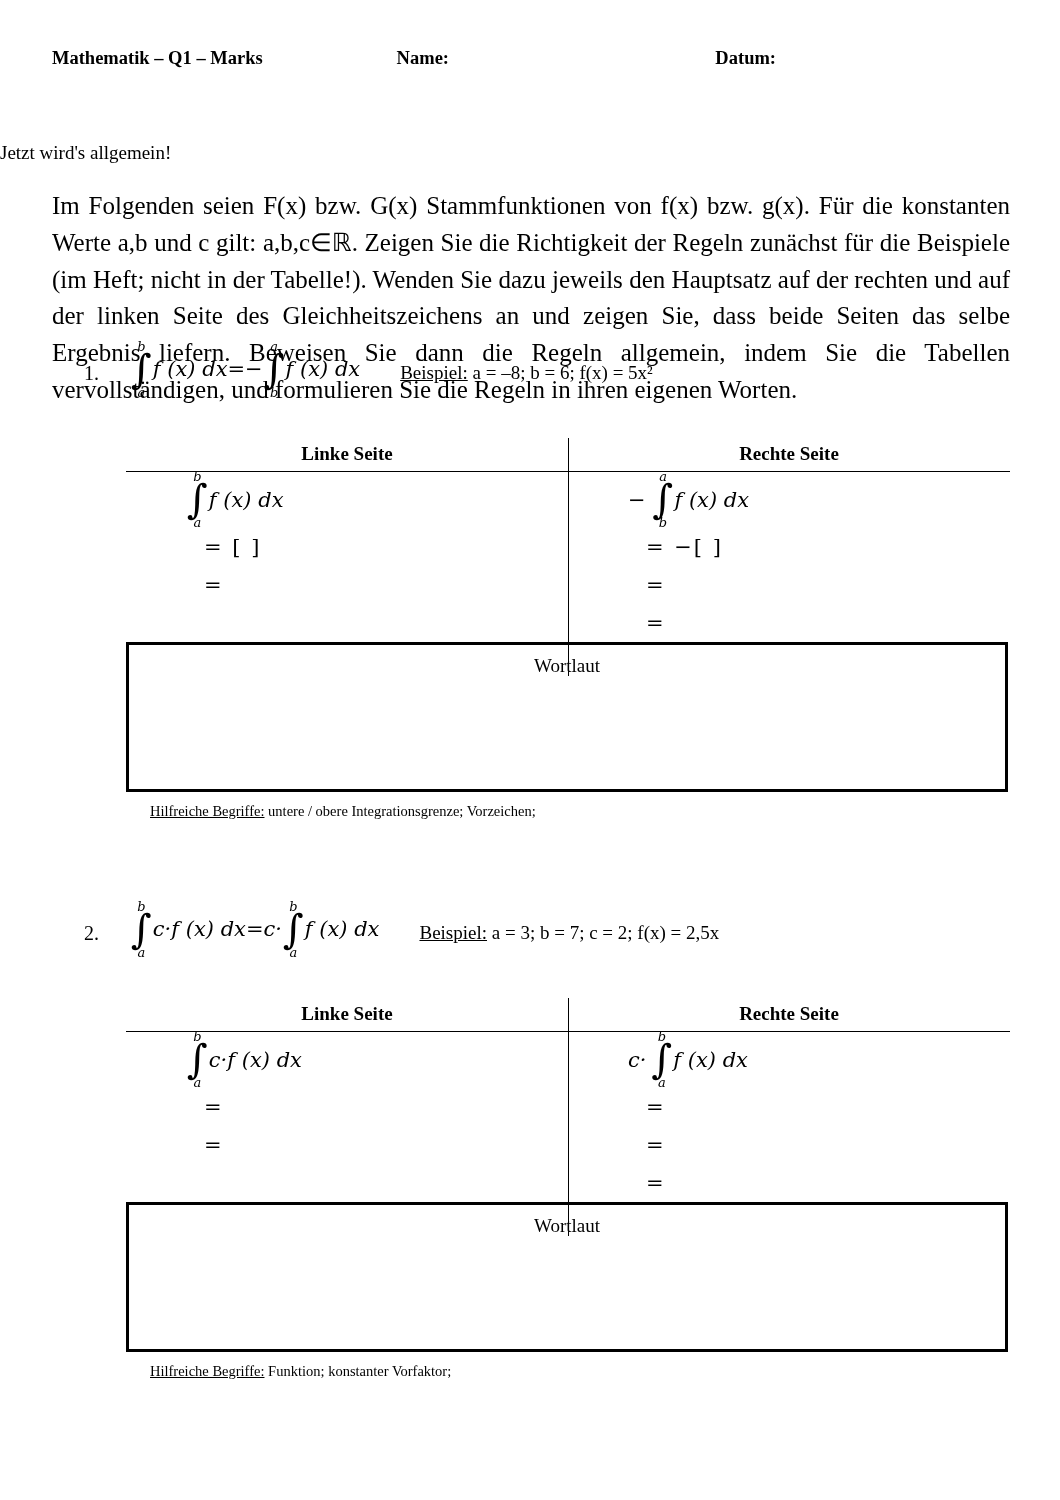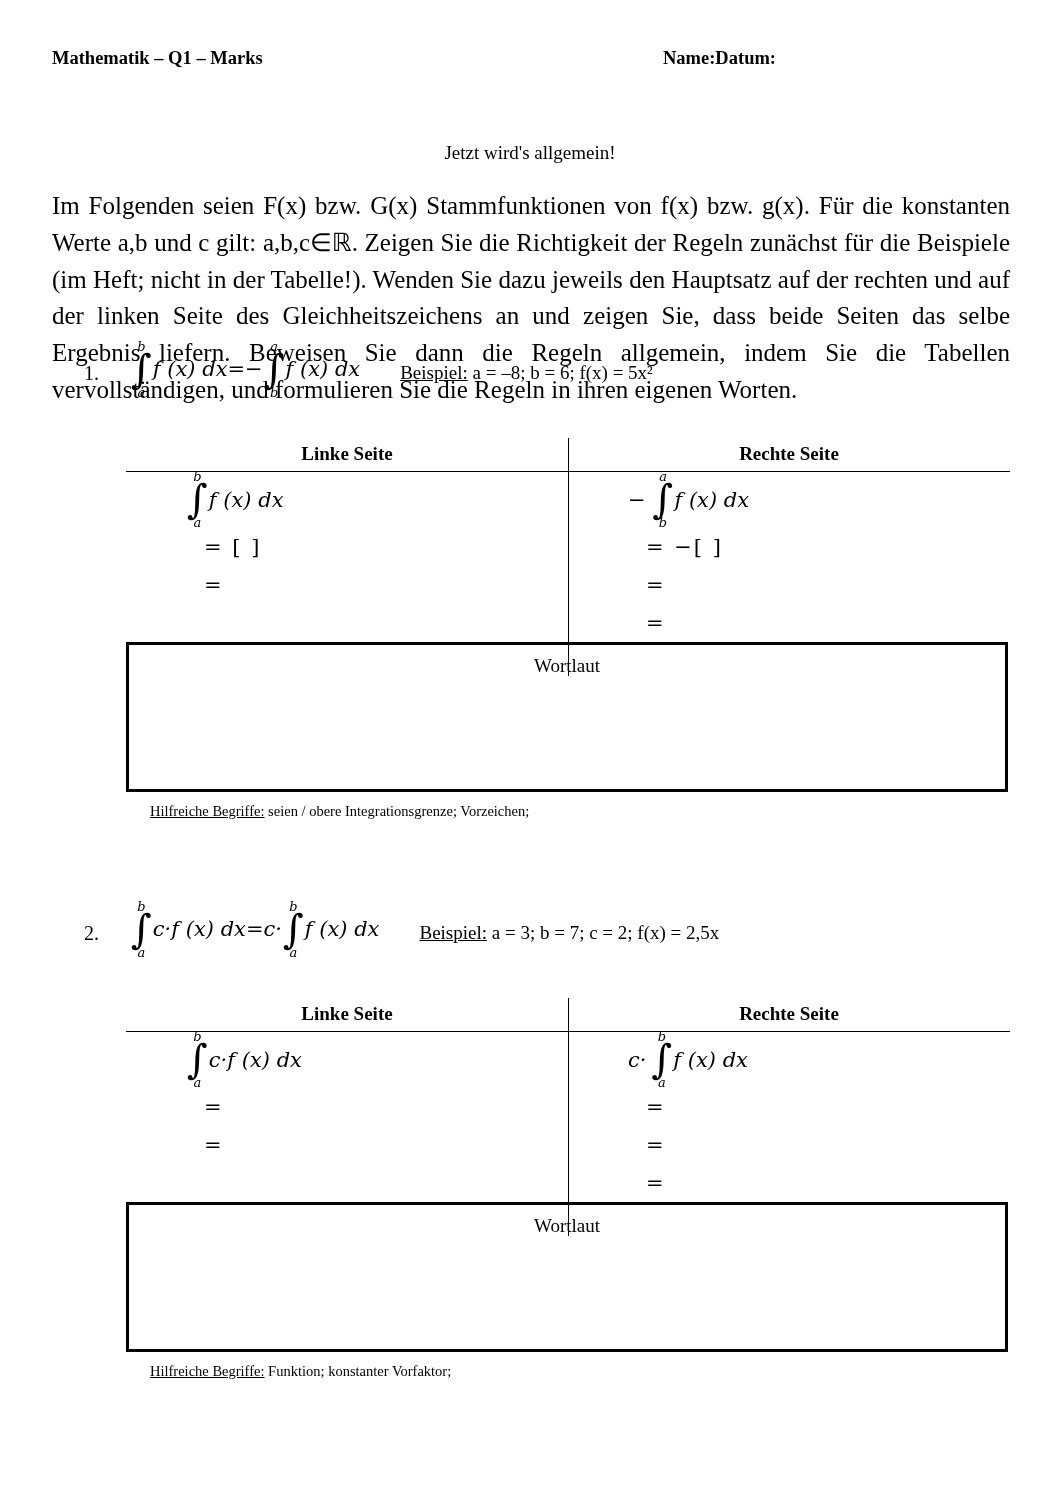--- a/index.html
+++ b/index.html
@@ -28,40 +28,39 @@
     position: absolute;
     top: 48px;
     left: 52px;
     right: 52px;
     display: flex;
     align-items: baseline;
     font-weight: bold;
     font-size: 18.5px;
   }
   .header .course { width: 400px; }
-  .header .name { width: 370px; text-align: right; }
+  .header .name { width: 370px; }
   .header .datum { flex: 1; text-align: center; padding-right: 80px; }
 
   
   .title {
     position: absolute;
     top: 98px;
     left: 0;
     width: 1060px;
     text-align: center;
     font-size: 33px;
     font-weight: bold;
     letter-spacing: 0.1px;
   }
   .subtitle {
     position: absolute;
     top: 142px;
     left: 0;
     width: 1060px;
-    text-align: center;
     font-size: 19px;
   }
 
   
   .intro {
     position: absolute;
     top: 188px;
     left: 52px;
     width: 958px;
     font-size: 25px;
@@ -271,21 +270,21 @@
         </div>
       </div>
     </div>
 
     <div class="wortlaut">
       <span>Wortlaut</span>
     </div>
 
     <div class="hilfreich">
       <span class="lab">Hilfreiche Begriffe:</span>
-      <span>seien / obere Integrationsgrenze; Vorzeichen;</span>
+      <span>untere / obere Integrationsgrenze; Vorzeichen;</span>
     </div>
   </div>
 
   <div class="rule-block" id="rule2">
 
     <div class="rule-head">
       <div class="rule-num">2.</div>
       <div class="formula">
         <span class="intg">
           <span class="lim">b</span>

